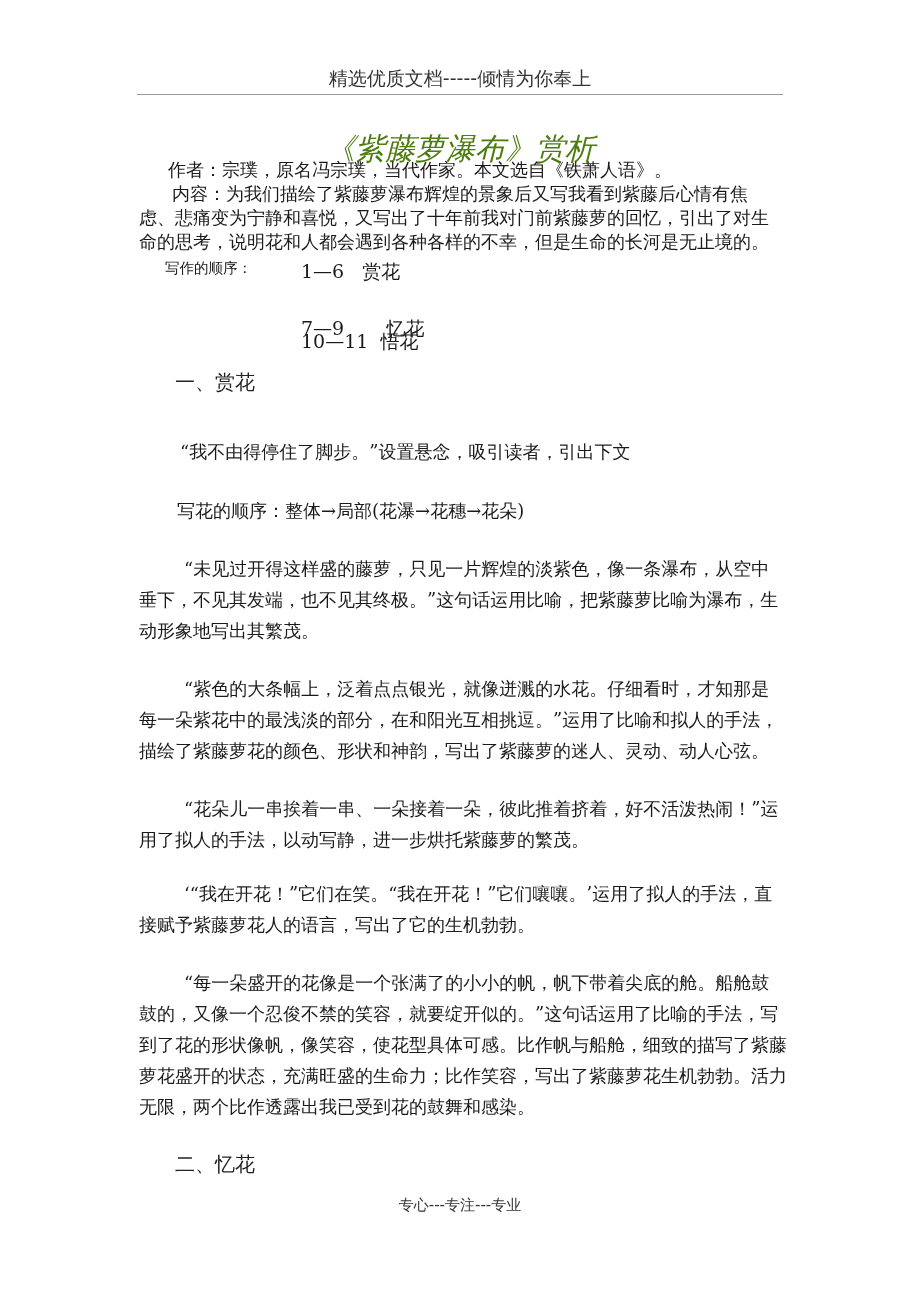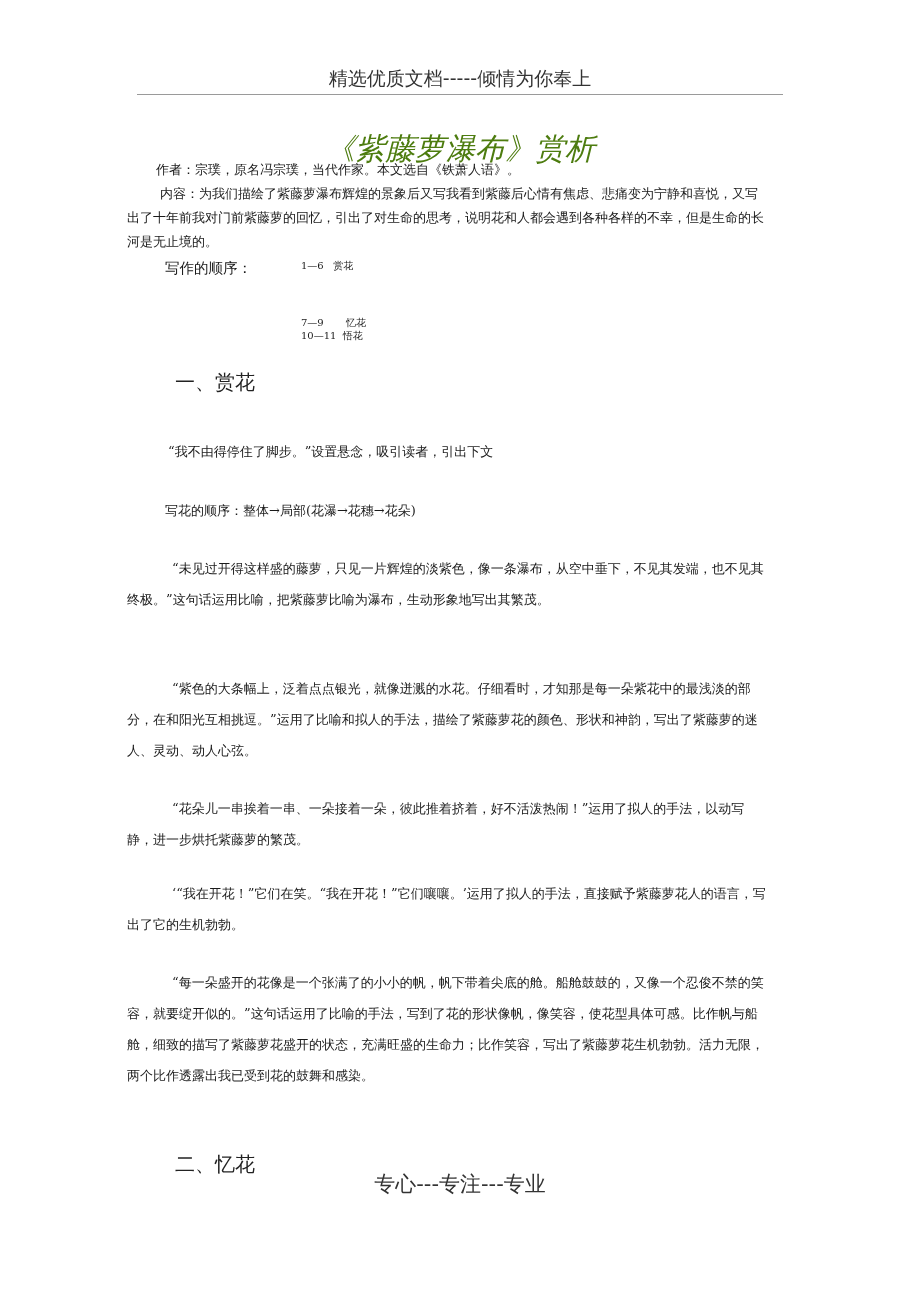--- a/index.html
+++ b/index.html
@@ -18,37 +18,37 @@
       position: absolute; left: 137px; top: 94px; width: 646px; height: 1px;
       background: #9a9a9a;
     }
     .doc-title {
       position: absolute; left: 137px; top: 129px; width: 646px;
       text-align: center; font-size: 30px; color: #4d7c0f;
       font-family: "DejaVu Serif", "Liberation Serif", serif;
       font-style: italic;
     }
     .para {
-      position: absolute; left: 127px; width: 640px;
-      font-size: 13px; line-height: 24px; color: #1a1a1a;
+      position: absolute; left: 139px; width: 640px;
+      font-size: 18px; line-height: 24px; color: #1a1a1a;
       text-indent: 0;
     }
     .indent1 { text-indent: 29px; }
     .indent2 { text-indent: 45px; }
     .dense { line-height: 24px; }
     .loose { line-height: 31px; }
     .order-label { position: absolute; left: 165px; font-size: 14.5px; }
-    .order-item { position: absolute; font-size: 10px; white-space: pre; }
+    .order-item { position: absolute; font-size: 19px; white-space: pre; }
     .section-heading {
       position: absolute; left: 175px; font-size: 20px; color: #222;
       font-family: "DejaVu Sans", "Liberation Sans", sans-serif;
     }
     .page-footer {
-      position: absolute; left: 137px; top: 1170px; width: 646px;
-      text-align: center; font-size: 21px; color: #333;
+      position: absolute; left: 137px; top: 1196px; width: 646px;
+      text-align: center; font-size: 15px; color: #333;
       font-family: "DejaVu Sans", "Liberation Sans", sans-serif;
     }
   </style>
 </head>
 <body>
 
 <div class="page-header">精选优质文档-----倾情为你奉上</div>
 <div class="header-rule"></div>
 
 <div class="doc-title">《紫藤萝瀑布》赏析</div>

